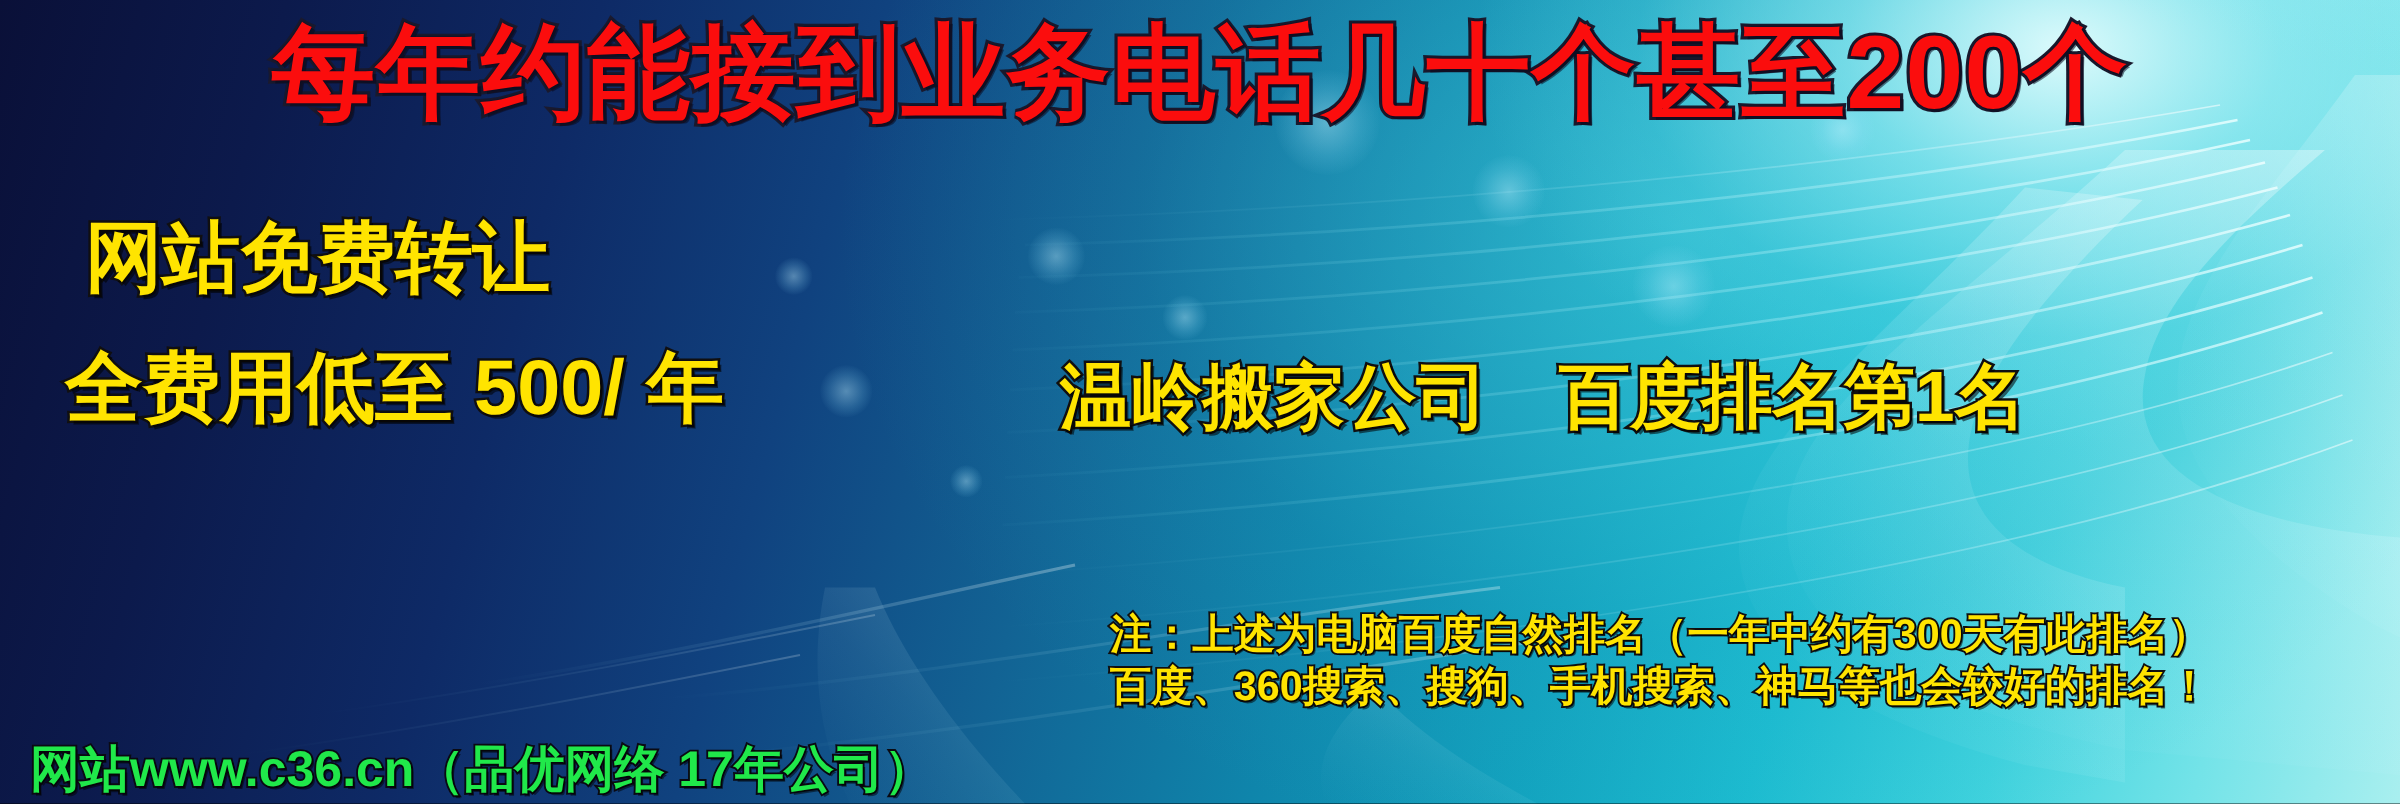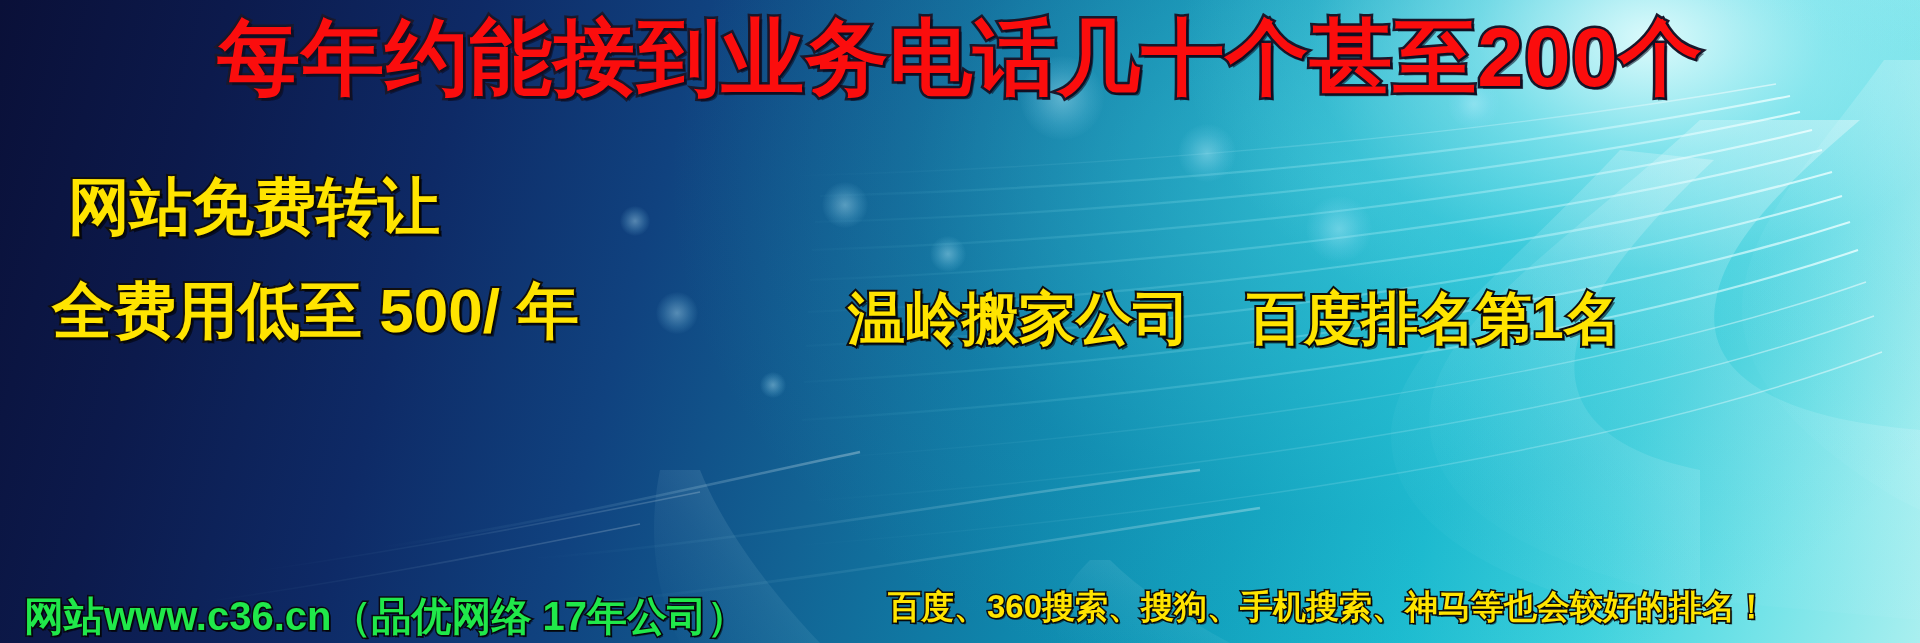--- a/index.html
+++ b/index.html
@@ -108,21 +108,21 @@
 
   
   .yellow-note {
     color: #ffe400;
     -webkit-text-stroke: 3px #100f10;
     paint-order: stroke fill;
     font-size: 33px;
     text-shadow: 2px 2px 0 rgba(0,0,0,0.5);
   }
   #note-1 { left: 888px; top: 490px; }
-  #note-2 { left: 888px; top: 590px; }
+  #note-2 { left: 888px; top: 532px; }
 </style>
 </head>
 <body>
 
 <div id="banner">
 
   <div class="ribbons">
     <svg viewBox="0 0 1920 643" preserveAspectRatio="none">
       <defs>
         <linearGradient id="rg1" x1="1" y1="0" x2="0" y2="1">
@@ -197,15 +197,16 @@
 
   <div class="layer headline" id="headline">每年约能接到业务电话几十个甚至200个</div>
 
   <div class="layer yellow-big" id="left-line-1">网站免费转让</div>
   <div class="layer yellow-big" id="left-line-2">全费用低至 500/ 年</div>
 
   <div class="layer yellow-big-r" id="right-line-2">温岭搬家公司　百度排名第1名</div>
 
   <div class="layer green-line" id="contact-site">网站www.c36.cn（品优网络 17年公司）</div>
 
+  <div class="layer yellow-note" id="note-1">注：上述为电脑百度自然排名（一年中约有300天有此排名）</div>
   <div class="layer yellow-note" id="note-2">百度、360搜索、搜狗、手机搜索、神马等也会较好的排名！</div>
 
 </div>
 
 </body></html>

